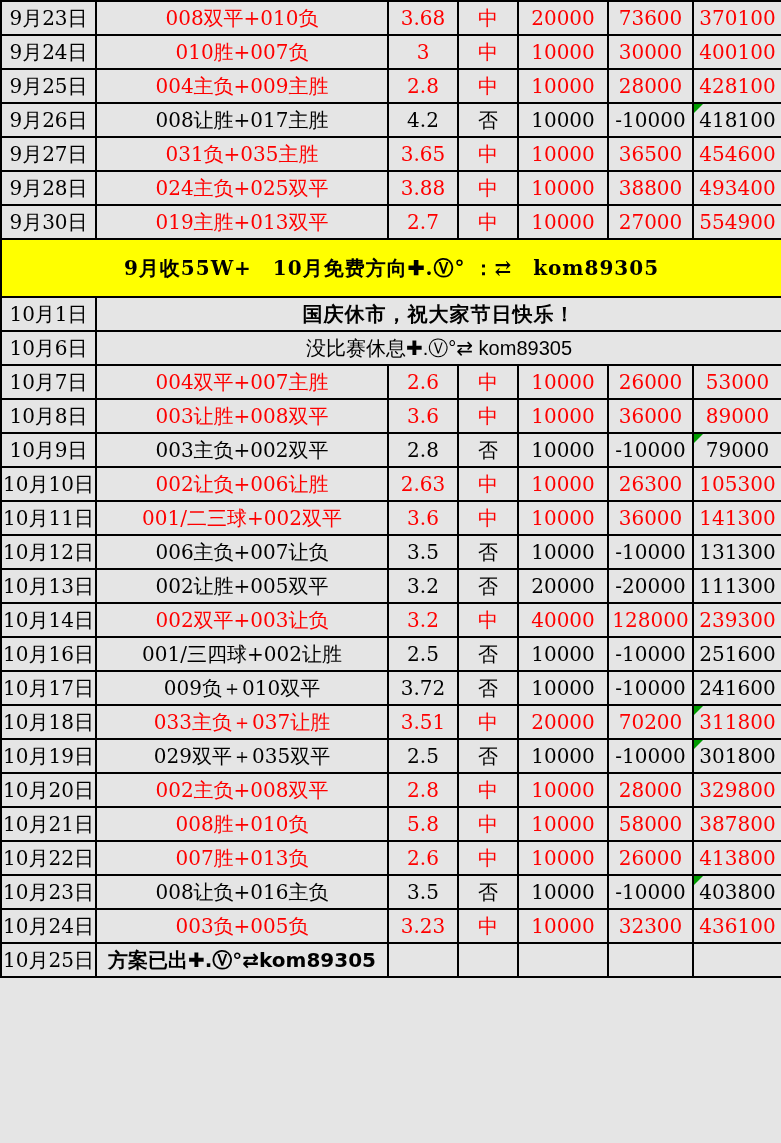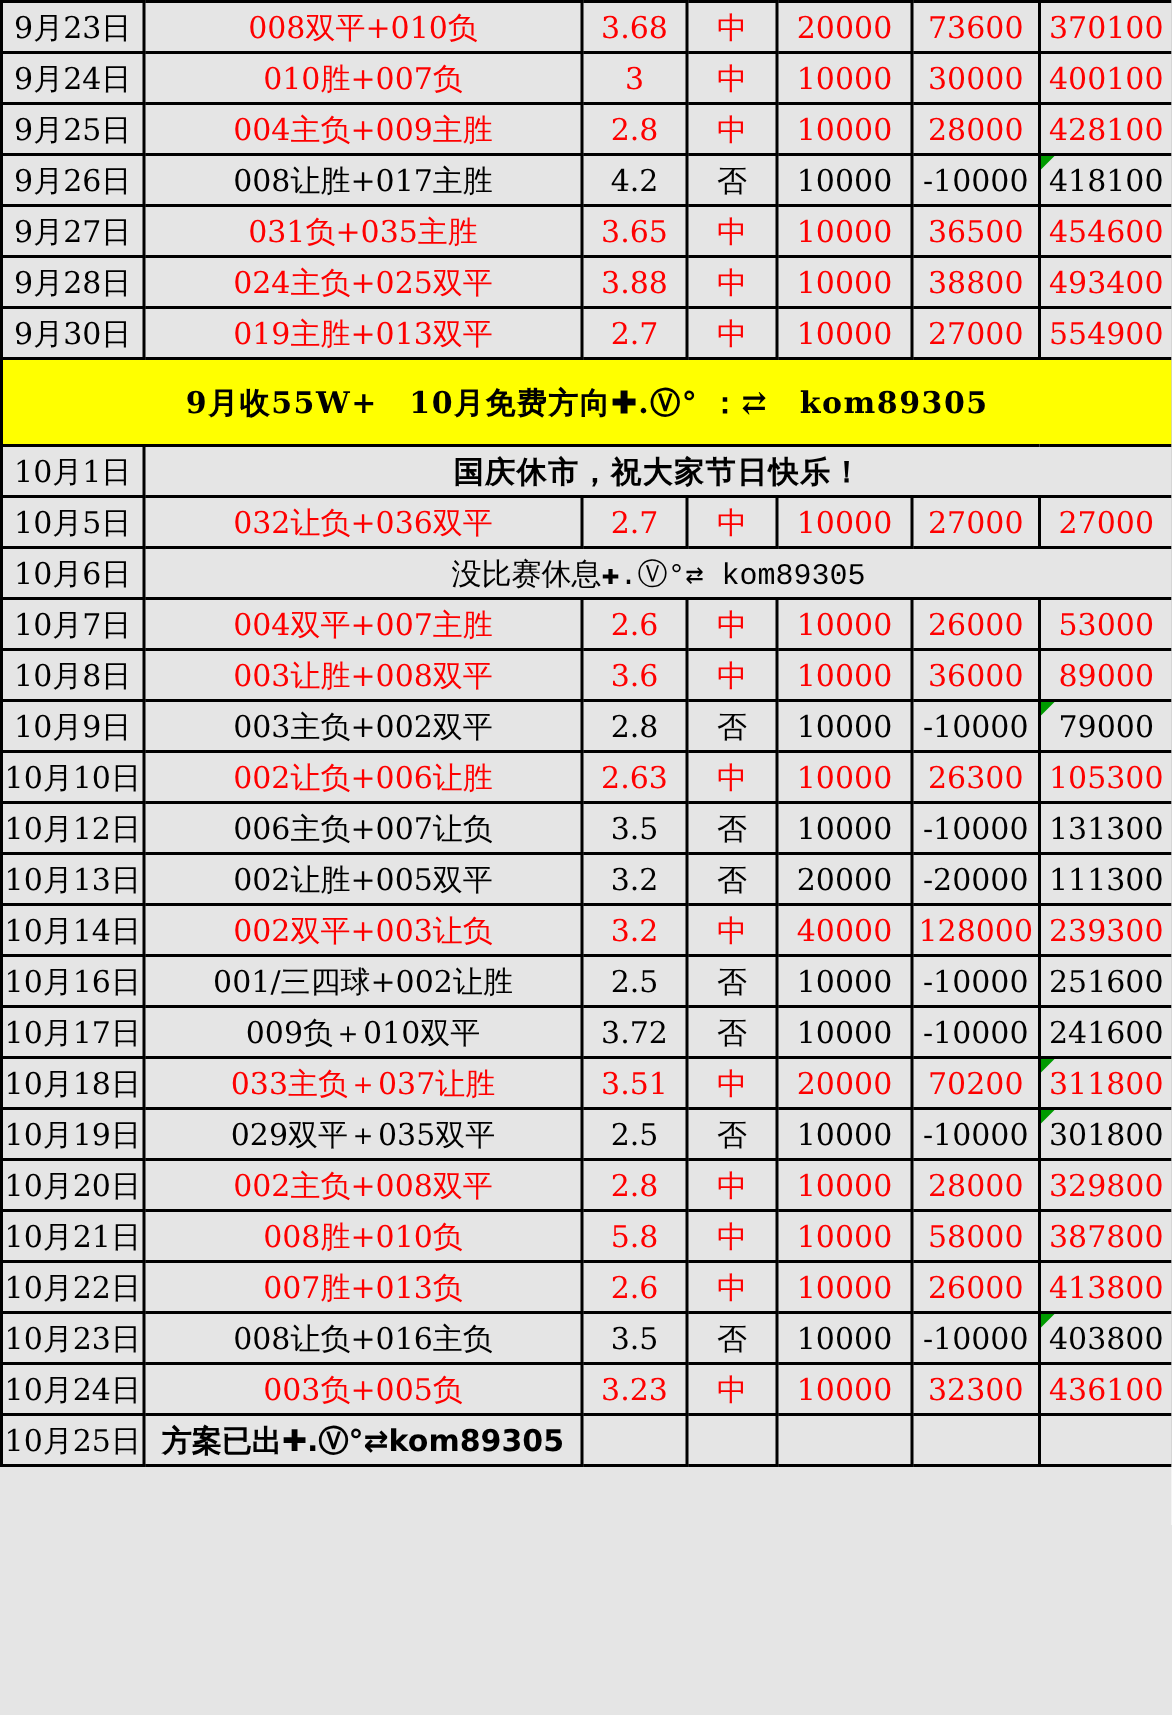--- a/index.html
+++ b/index.html
@@ -44,21 +44,21 @@
   }
   td.notice-red {
     color:#fe0000;
     font-weight:bold;
     font-size:22px;
     letter-spacing:1px;
   }
   td.notice-black {
     color:#111111;
     font-size:23px;
-    font-family:Liberation Mono, monospace;
+    font-family:Liberation Sans, sans-serif;
   }
   td.pending-cell {
     color:#111111;
     font-size:24px;
     font-weight:bold;
     font-family:"DejaVu Sans","Liberation Sans",sans-serif;
   }
   td.total-cell { position:relative; }
   .flag-triangle {
     position:absolute;
@@ -146,29 +146,20 @@
           <td class="val profit-cell">27000</td>
           <td class="val total-cell"><span>554900</span></td>
         </tr>
         <tr class="row-banner">
           <td class="banner-cell" colspan="7">9月收55W+　10月免费方向✚.Ⓥ° ：⇄　kom89305</td>
         </tr>
         <tr class="row-notice">
           <td class="date-cell">10月1日</td>
           <td class="notice-red" colspan="6">国庆休市，祝大家节日快乐！</td>
         </tr>
-        <tr class="row-bet hit">
-          <td class="date-cell">10月5日</td>
-          <td class="val bet-cell">032让负+036双平</td>
-          <td class="val odds-cell">2.7</td>
-          <td class="val result-cell">中</td>
-          <td class="val stake-cell">10000</td>
-          <td class="val profit-cell">27000</td>
-          <td class="val total-cell"><span>27000</span></td>
-        </tr>
         <tr class="row-notice">
           <td class="date-cell">10月6日</td>
           <td class="notice-black" colspan="6">没比赛休息✚.Ⓥ°⇄ kom89305</td>
         </tr>
         <tr class="row-bet hit">
           <td class="date-cell">10月7日</td>
           <td class="val bet-cell">004双平+007主胜</td>
           <td class="val odds-cell">2.6</td>
           <td class="val result-cell">中</td>
           <td class="val stake-cell">10000</td>
@@ -194,20 +185,29 @@
           <td class="val total-cell"><span>79000</span><i class="flag-triangle"></i></td>
         </tr>
         <tr class="row-bet hit">
           <td class="date-cell">10月10日</td>
           <td class="val bet-cell">002让负+006让胜</td>
           <td class="val odds-cell">2.63</td>
           <td class="val result-cell">中</td>
           <td class="val stake-cell">10000</td>
           <td class="val profit-cell">26300</td>
           <td class="val total-cell"><span>105300</span></td>
+        </tr>
+        <tr class="row-bet hit">
+          <td class="date-cell">10月11日</td>
+          <td class="val bet-cell">001/二三球+002双平</td>
+          <td class="val odds-cell">3.6</td>
+          <td class="val result-cell">中</td>
+          <td class="val stake-cell">10000</td>
+          <td class="val profit-cell">36000</td>
+          <td class="val total-cell"><span>141300</span></td>
         </tr>
         <tr class="row-bet miss">
           <td class="date-cell">10月12日</td>
           <td class="val bet-cell">006主负+007让负</td>
           <td class="val odds-cell">3.5</td>
           <td class="val result-cell">否</td>
           <td class="val stake-cell">10000</td>
           <td class="val profit-cell">-10000</td>
           <td class="val total-cell"><span>131300</span></td>
         </tr>

